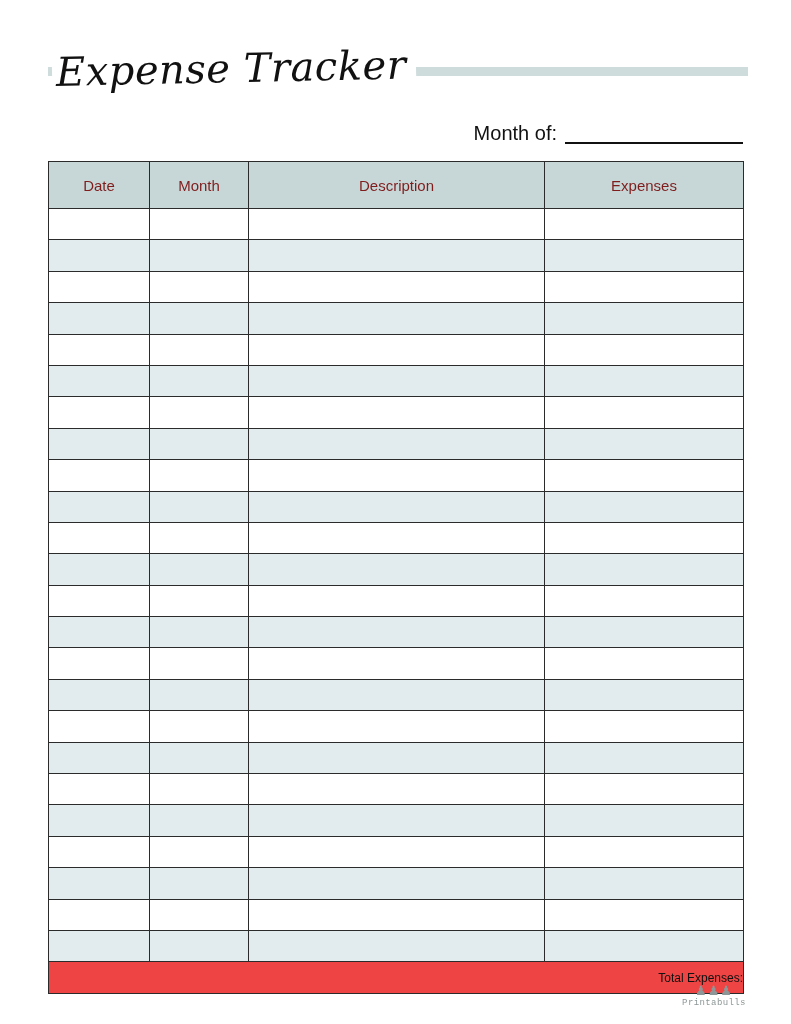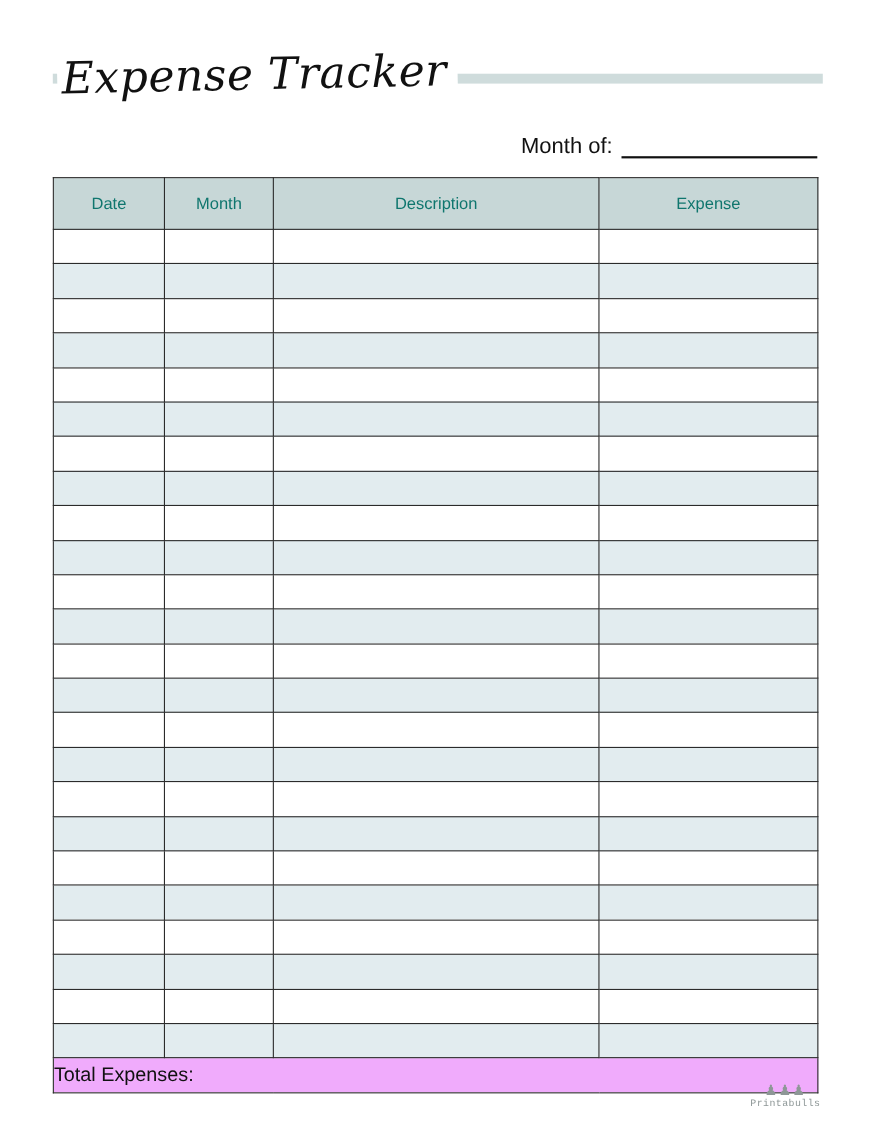--- a/index.html
+++ b/index.html
@@ -91,42 +91,42 @@
   table.tracker th,
   table.tracker td {
     border: 1px solid #2b2b2b;
     height: 30.4px;
     padding: 0;
   }
   table.tracker thead th {
     background: #c7d7d7;
     font-size: 15px;
     font-weight: normal;
-    color: #0f766e;
+    color: #7f1d1d;
     height: 46px;
     text-align: center;
   }
   col.c-date { width: 101px; }
   col.c-amount { width: 99px; }
   col.c-desc { width: 296px; }
   col.c-cat { width: 199px; }
 
   tbody tr.alt td {
     background: #e2ecef;
   }
   tbody tr.plain td {
     background: #ffffff;
   }
 
   tfoot td {
-    background: #f0abfc;
+    background: #ef4444;
     height: 38px;
-    text-align: left;
+    text-align: right;
     padding-left: 9px;
-    font-size: 18px;
+    font-size: 12px;
     color: #111111;
   }
 
   
   .footer-logo {
     position: absolute;
     right: 42px;
     bottom: 16px;
     width: 70px;
     text-align: center;
@@ -167,21 +167,21 @@
         <col class="c-date">
         <col class="c-amount">
         <col class="c-desc">
         <col class="c-cat">
       </colgroup>
       <thead>
         <tr>
           <th>Date</th>
           <th>Month</th>
           <th>Description</th>
-          <th>Expense</th>
+          <th>Expenses</th>
         </tr>
       </thead>
       <tbody>
         <tr class="plain">
             <td></td>
             <td></td>
             <td></td>
             <td></td>
           </tr>
         <tr class="alt">

